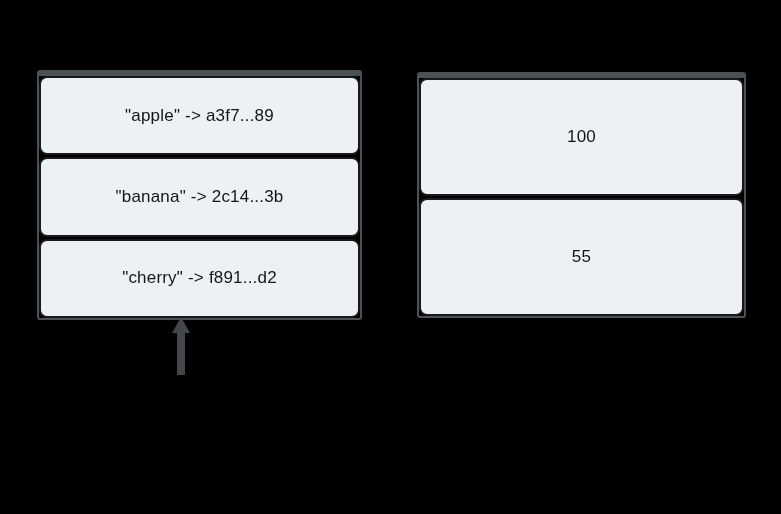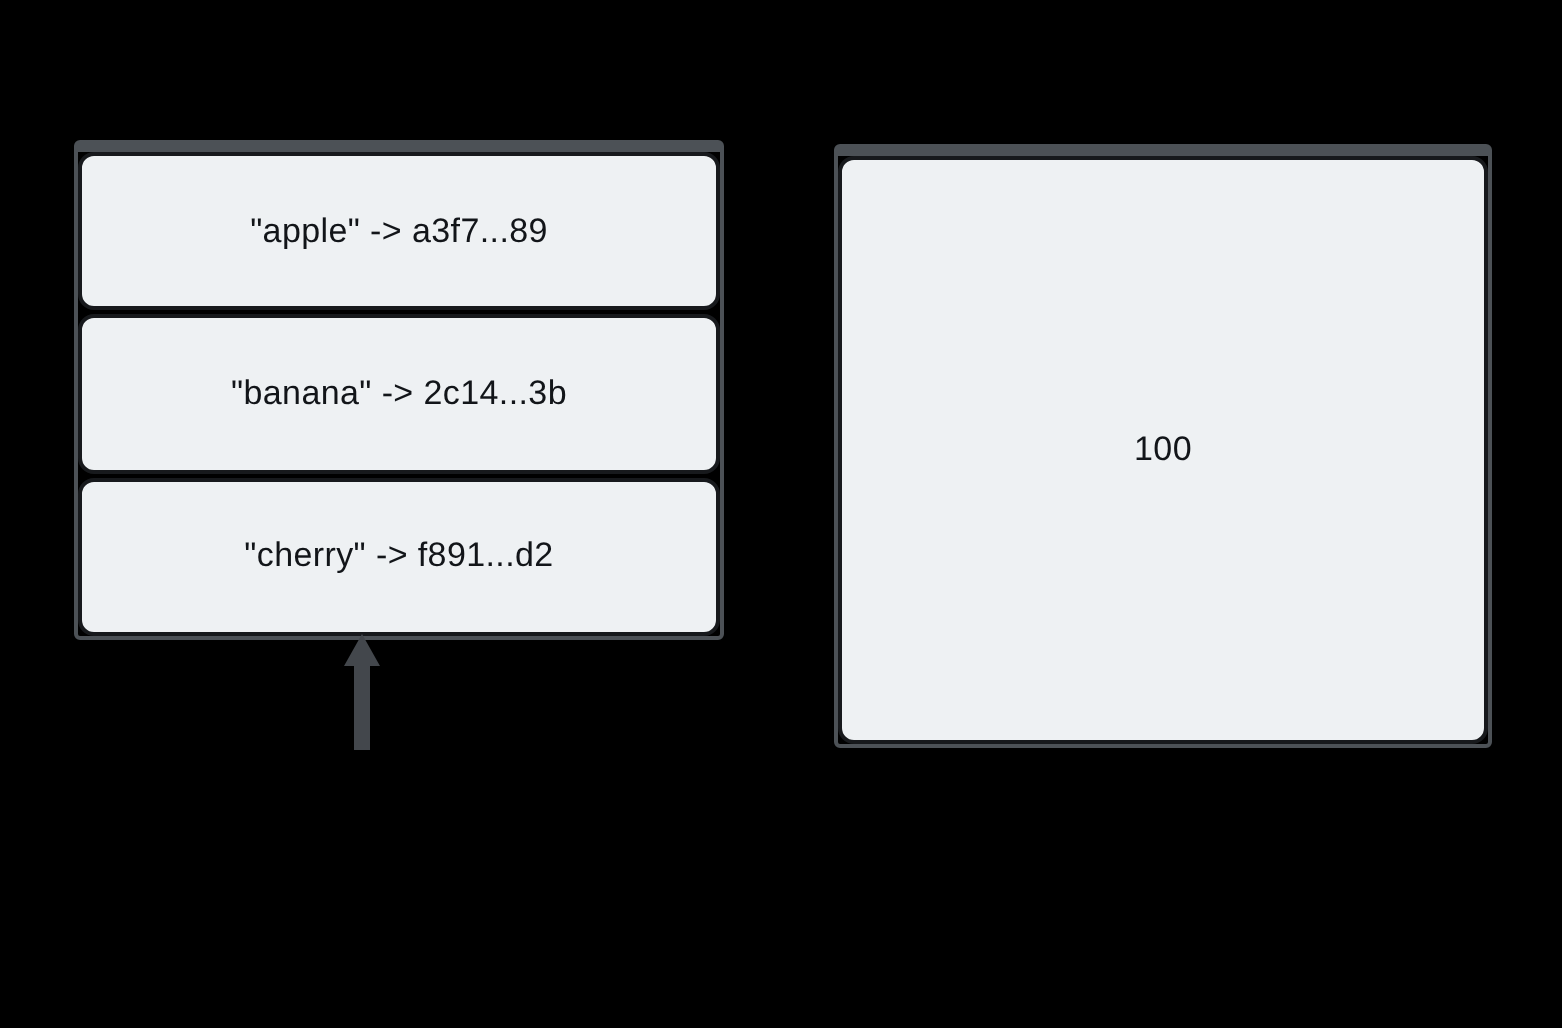--- a/index.html
+++ b/index.html
@@ -32,21 +32,21 @@
   .cluster-left {
     left: 37px;
     top: 70px;
     width: 325px;
     height: 250px;
   }
   .cluster-right {
     left: 417px;
     top: 72px;
     width: 329px;
-    height: 302px;
+    height: 246px;
   }
   .node {
     flex: 1;
     box-sizing: border-box;
     background: var(--node-fill, #eef1f3);
     border: 2px solid var(--node-border, #17191c);
     border-radius: 8px;
     display: flex;
     align-items: center;
     justify-content: center;
@@ -80,18 +80,19 @@
 <div class="canvas">
 
   <div class="cluster cluster-left">
     <div class="node">"apple" -&gt; a3f7...89</div>
     <div class="node">"banana" -&gt; 2c14...3b</div>
     <div class="node">"cherry" -&gt; f891...d2</div>
   </div>
 
   <div class="cluster cluster-right">
     <div class="node">100</div>
+    <div class="node">55</div>
   </div>
 
   <div class="edge-arrowhead"></div>
   <div class="edge-line"></div>
 
 </div>
 
 </body></html>

